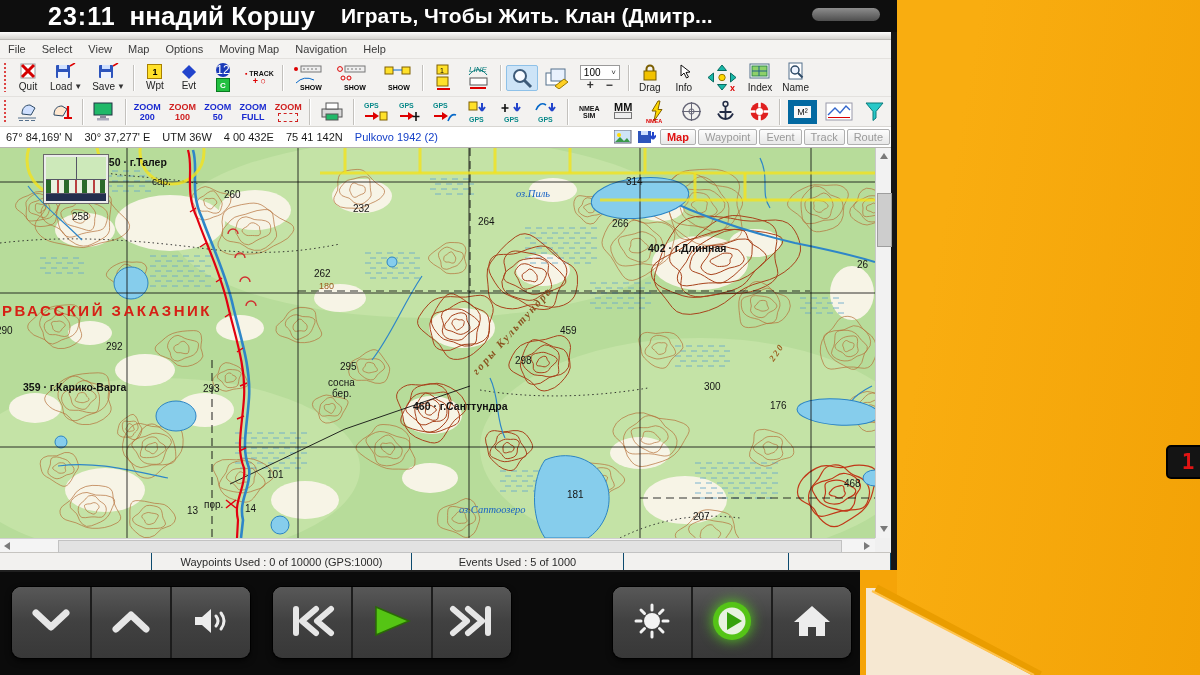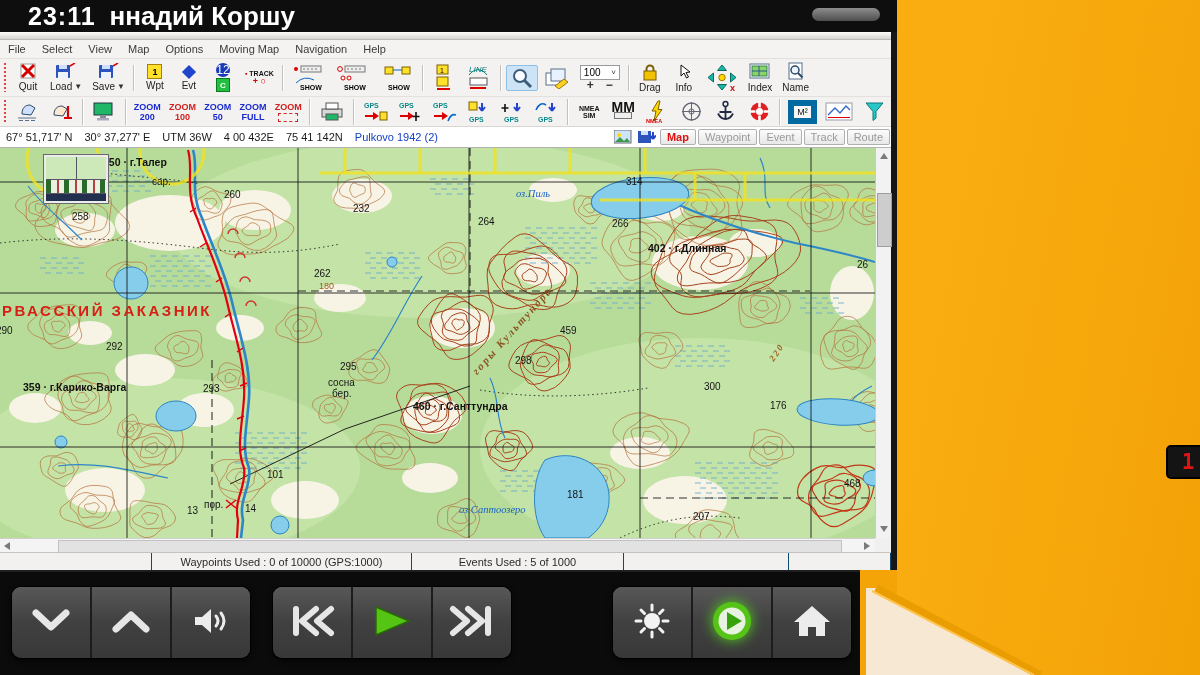--- a/index.html
+++ b/index.html
@@ -1,21 +1,21 @@
 <!DOCTYPE html>
 <html><head>
 <meta charset="utf-8">
 <style>
   html,body{margin:0;padding:0;background:#000;width:1200px;height:675px;overflow:hidden;
     font-family:"Liberation Sans",sans-serif;-webkit-font-smoothing:antialiased;}
   .screen{position:relative;width:1200px;height:675px;background:#000;overflow:hidden;}
 
   
   .topbar{position:absolute;left:0;top:0;width:897px;height:32px;background:#0e0e0e;color:#fff;
-    display:flex;align-items:center;white-space:nowrap;overflow:hidden;}
+    display:flex;align-items:center;white-space:nowrap;overflow:hidden;padding-left:20px;}
   .topbar .time{font-size:25px;font-weight:bold;margin-left:28px;letter-spacing:1px;}
   .topbar .artist{font-size:26px;font-weight:bold;margin-left:14px;}
   .topbar .track{font-size:21px;font-weight:bold;margin-left:26px;}
   .top-pill{position:absolute;left:812px;top:8px;width:68px;height:13px;border-radius:7px;
     background:linear-gradient(#8d8d8d,#4e4e4e);}
 
   
   .orange{position:absolute;left:897px;top:0;width:303px;height:675px;
     background:linear-gradient(100deg,#f9ad10 20%,#f3a206);}
   .orange-corner{position:absolute;left:860px;top:570px;width:37px;height:105px;background:#f5a408;}
@@ -105,20 +105,21 @@
   .glow{filter:drop-shadow(0 0 7px #55d41c);}
 </style>
 </head>
 <body>
 
 <div class="screen">
 
   <div class="topbar">
     <span class="time">23:11</span>
     <span class="artist">ннадий Коршу</span>
+    <span class="track">Играть, Чтобы Жить. Клан (Дмитр...</span>
     <span class="top-pill"></span>
   </div>
 
   <div class="orange"></div>
   <div class="orange-corner"></div>
   <svg class="diag-svg" width="340" height="105">
     <polygon points="6,18 16,18 180,105 6,105" fill="#f6e8d2"></polygon>
     <line x1="16" y1="18" x2="180" y2="105" stroke="#ea9d00" stroke-width="8"></line>
     <line x1="12" y1="21" x2="174" y2="105" stroke="#ffc34d" stroke-width="2"></line>
   </svg>
@@ -399,21 +400,21 @@
             <path d="M2 10 q4 -9 10 -5" stroke="#0668c8" fill="none" stroke-width="1.6"></path>
             <path d="M18 3 v8 m0 0 l-3 -4 m3 4 l3 -4" stroke="#2244cc" stroke-width="2" fill="none"></path>
             <text x="4" y="22" font-size="7" font-weight="bold" fill="#0a8a8a">GPS</text>
           </svg>
         </div>
         <div class="tsep"></div>
         <div class="tcell">
           <div class="txtico">NMEA<br>SIM</div>
         </div>
         <div class="tcell">
-          <div class="txtico" style="font-size:14px">MM<span class="mmbox"></span></div>
+          <div class="txtico" style="font-size:11px">MM<span class="mmbox"></span></div>
         </div>
         <div class="tcell">
           <svg width="24" height="24">
             <path d="M13 1 L7 11 h4 L9 21 L17 9.5 h-4 L15 1 z" fill="#ffd800" stroke="#806000"></path>
             <text x="1" y="23" font-size="5.5" font-weight="bold" fill="#d00">NMEA</text>
           </svg>
         </div>
         <div class="tcell">
           <svg width="23" height="23">
             <circle cx="11.5" cy="11.5" r="8.5" fill="none" stroke="#667" stroke-width="1.5"></circle>
@@ -445,21 +446,21 @@
             <path d="M3 15.5 h22" stroke="#d00"></path>
           </svg>
         </div>
         <div class="tcell">
           <svg width="21" height="21">
             <path d="M2 2 h17 l-7 8.5 v6.5 l-3 2.5 v-9 z" fill="#28c8c8" stroke="#0a7a7a"></path>
           </svg>
         </div>
       </div>
     <div class="coordbar" id="coordbar">
-        <span class="cb-cell">67° 51,717' N</span>
+        <span class="cb-cell">67° 84,169' N</span>
         <span class="cb-cell">30° 37,277' E</span>
         <span class="cb-cell">UTM  36W</span>
         <span class="cb-cell">4 00 432E</span>
         <span class="cb-cell">75 41 142N</span>
         <span class="cb-cell cb-datum">Pulkovo 1942 (2)</span>
         <span class="cb-spacer"></span>
         <svg class="cb-ico" width="18" height="14">
           <rect x="0" y="0" width="17" height="13" fill="#cfe4f8" stroke="#667"></rect>
           <circle cx="5" cy="5" r="2" fill="#ffd800"></circle>
           <path d="M1 12 l5 -5 4 4 3 -3 3 4 z" fill="#3a9a4a"></path>

